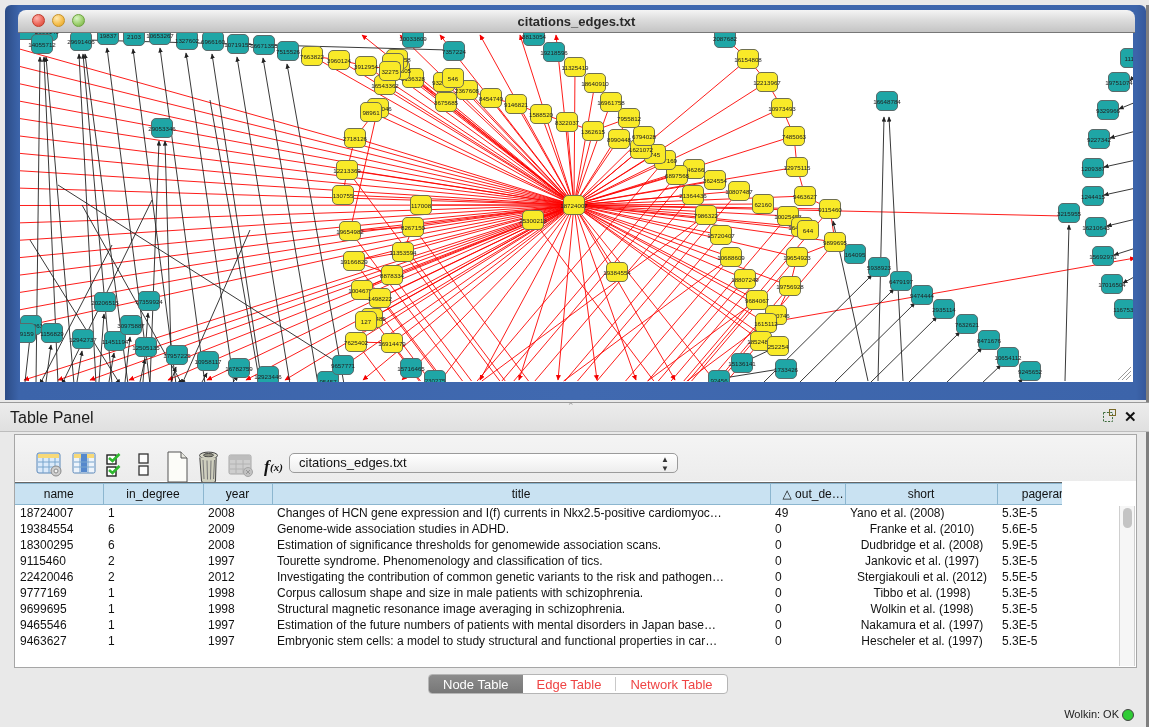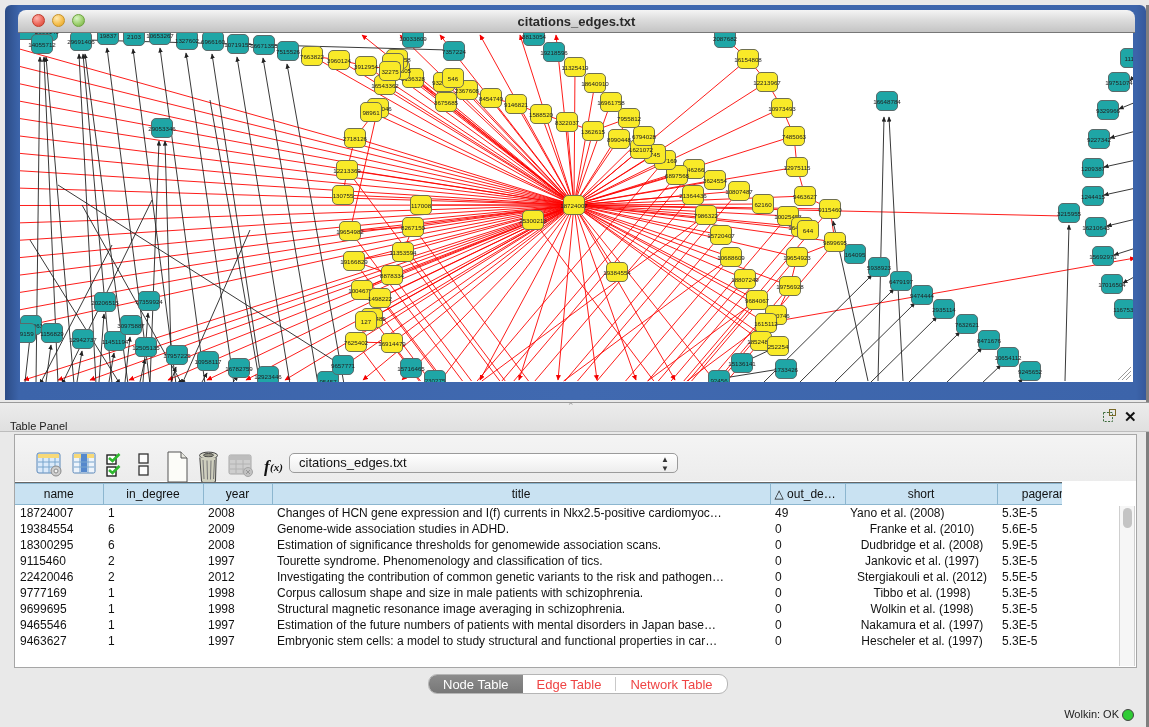--- a/index.html
+++ b/index.html
@@ -10,34 +10,34 @@
 #frame{left:5px;top:5px;width:1141px;height:395px;background:linear-gradient(90deg,#2c4c86 0,#3c64aa 14px,#4069b0 50%,#3c64aa calc(100% - 10px),#35589b 100%);border-radius:6px 6px 0 0}
 #titlebar{left:18px;top:10px;width:1117px;height:23px;background:linear-gradient(#f5f5f5,#dcdcdc 45%,#c4c4c4);border-radius:8px 8px 0 0;border-bottom:1px solid #777}
 .tl{width:13px;height:13px;border-radius:50%;top:4px}
 #tlr{left:14px;background:radial-gradient(circle at 35% 30%,#ffb3ac,#ec6a5e 55%,#d4452f);border:1px solid #c13a2a}
 #tly{left:34px;background:radial-gradient(circle at 35% 30%,#ffe9b0,#f5bf4f 55%,#dfa123);border:1px solid #c79226}
 #tlg{left:54px;background:radial-gradient(circle at 35% 30%,#d7f5c4,#9ed06f 55%,#71ab3c);border:1px solid #6da33e}
 #wtitle{left:0;top:4px;width:100%;text-align:center;font-size:13px;font-weight:bold;color:#2a2a2a}
 #gcontent{left:20px;top:33px;width:1113px;height:349px;background:#fff;overflow:hidden}
 
 #tphead{left:0;top:402px;width:1149px;height:30px;background:linear-gradient(#ececec,#e0e0e0);border-bottom:1px solid #bdbdbd;border-top:1px solid #9a9a9a}
-#tphead .t{left:10px;top:17px;font-size:11px;color:#1c1c1c}
+#tphead .t{left:10px;top:6px;font-size:16px;color:#1c1c1c}
 #fico{left:1103px;top:6px;width:13px;height:13px}
 #xico{left:1124px;top:5px;font-size:15px;font-weight:bold;color:#111}
 #panel{left:14px;top:434px;width:1123px;height:234px;background:#fff;border:1px solid #a6a6a6}
 #toolbar{left:0;top:0;width:100%;height:46px;background:linear-gradient(#f4f4f4,#ececec)}
 #dropdown{left:274px;top:18px;width:389px;height:20px;background:linear-gradient(#ffffff,#ededed);border:1px solid #9b9b9b;border-radius:5px;font-size:13px;color:#111;line-height:18px;padding-left:9px}
 #dropdown .ud{position:absolute;right:8px;top:1px;font-size:8px;color:#333;line-height:9px;text-align:center}
 table.grid{border-collapse:collapse;table-layout:fixed;width:1081px;font-size:12px}
 table.grid th{background:#c9e2f2;border-left:1px solid #8cb6cf;border-top:1px solid #8cb6cf;border-bottom:1px solid #8cb6cf;font-weight:normal;color:#111;height:21px;overflow:hidden;white-space:nowrap}
 table.grid td{height:16px;color:#111;overflow:hidden;white-space:nowrap;padding:0 3px 0 5px}
 #tblwrap{left:0px;top:47px;width:1047px;height:185px;overflow:hidden;background:#fff;border-top:1px solid #666}
 #vscroll{left:1104px;top:71px;width:16px;height:160px;background:#f6f6f6;border-left:1px solid #cfcfcf;border-right:1px solid #cfcfcf}
 #vthumb{left:3px;top:2px;width:9px;height:20px;background:#c4c4c4;border-radius:5px}
-#tabs{left:428px;top:674px;height:20px;border:1px solid #b5b5b5;border-radius:9px;background:#fff;font-size:13px;overflow:hidden;display:flex}
+#tabs{left:428px;top:674px;height:20px;border:1px solid #b5b5b5;border-radius:4px;background:#fff;font-size:13px;overflow:hidden;display:flex}
 #tabs .tab{padding:0 14px;line-height:19px;color:#ef4444}
 #tabs .sel{background:linear-gradient(#8c8c8c,#777);color:#fff}
 #tabs .sep{width:1px;background:#c9c9c9;margin:2px 0}
 #mem{right:30px;top:708px;font-size:11px;color:#222}
 #memdot{right:15px;top:709px;width:12px;height:12px;border-radius:50%;background:#2fcc35;border:1px solid #444}
 #rstrip{right:0;top:5px;width:3px;height:722px;background:#7f7f7f}
 </style>
 </head>
 <body>
 <div id="rstrip" class="abs"></div>
@@ -931,21 +931,21 @@
           <col style="width:75px">
           <col style="width:152px">
           <col style="width:99px">
         </colgroup>
   <tbody>
           <tr>
             <th style="border-left:none">name</th>
             <th>in_degree</th>
             <th>year</th>
             <th>title</th>
-            <th style="text-align:left;padding-left:4px">△ out_de…</th>
+            <th style="text-align:left;padding-left:12px">△ out_de…</th>
             <th>short</th>
             <th>pagerank</th>
           </tr>
   <tr>
             <td>18724007</td>
             <td>1</td>
             <td>2008</td>
             <td>Changes of HCN gene expression and I(f) currents in Nkx2.5-positive cardiomyoc…</td>
             <td>49</td>
             <td style="text-align:left">Yano et al. (2008)</td>

